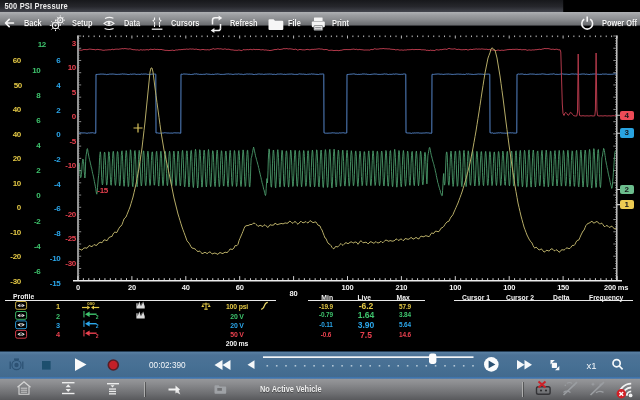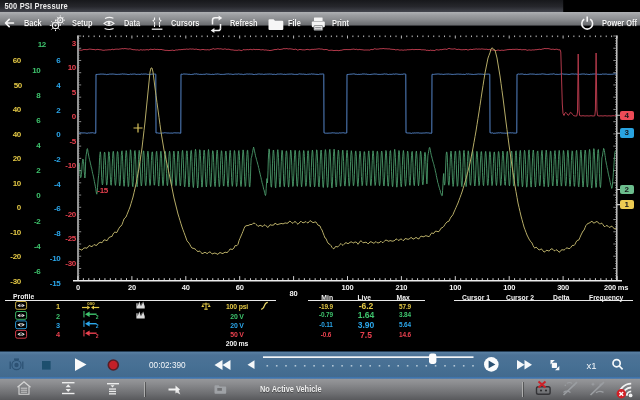--- a/index.html
+++ b/index.html
@@ -161,21 +161,21 @@
     <div class="sl c4" style="right:564px;top:262.8px">-30</div>
   <div class="xl" style="left:66.0px;top:283.2px;width:24px">0</div>
     <div class="xl" style="left:119.9px;top:283.2px;width:24px">20</div>
     <div class="xl" style="left:173.8px;top:283.2px;width:24px">40</div>
     <div class="xl" style="left:227.7px;top:283.2px;width:24px">60</div>
     <div class="xl" style="left:281.6px;top:289px;width:24px">80</div>
     <div class="xl" style="left:335.5px;top:283.2px;width:24px">100</div>
     <div class="xl" style="left:389.4px;top:283.2px;width:24px">210</div>
     <div class="xl" style="left:443.3px;top:283.2px;width:24px">100</div>
     <div class="xl" style="left:497.2px;top:283.2px;width:24px">100</div>
-    <div class="xl" style="left:551.1px;top:283.2px;width:24px">300</div>
+    <div class="xl" style="left:551.1px;top:283.2px;width:24px">150</div>
     <div class="xl" style="left:604px;top:283.2px;width:30px;text-align:left">200 ms</div>
   <div class="chb" style="top:110.5px;background:#ee4b57">4</div>
   <div class="chb" style="top:128.4px;background:#29a3e0">3</div>
   <div class="chb" style="top:184.7px;background:#6cbd8d">2</div>
   <div class="chb" style="top:199.8px;background:#ecca52">1</div>
 
   <div class="bt" style="left:13px;top:291.5px">Profile</div>
   <div class="hl" style="left:5px;top:300.2px;width:271px"></div>
   <div class="hl" style="left:308px;top:300.2px;width:117px"></div>
   <div class="hl" style="left:454px;top:300.2px;width:179px"></div>

